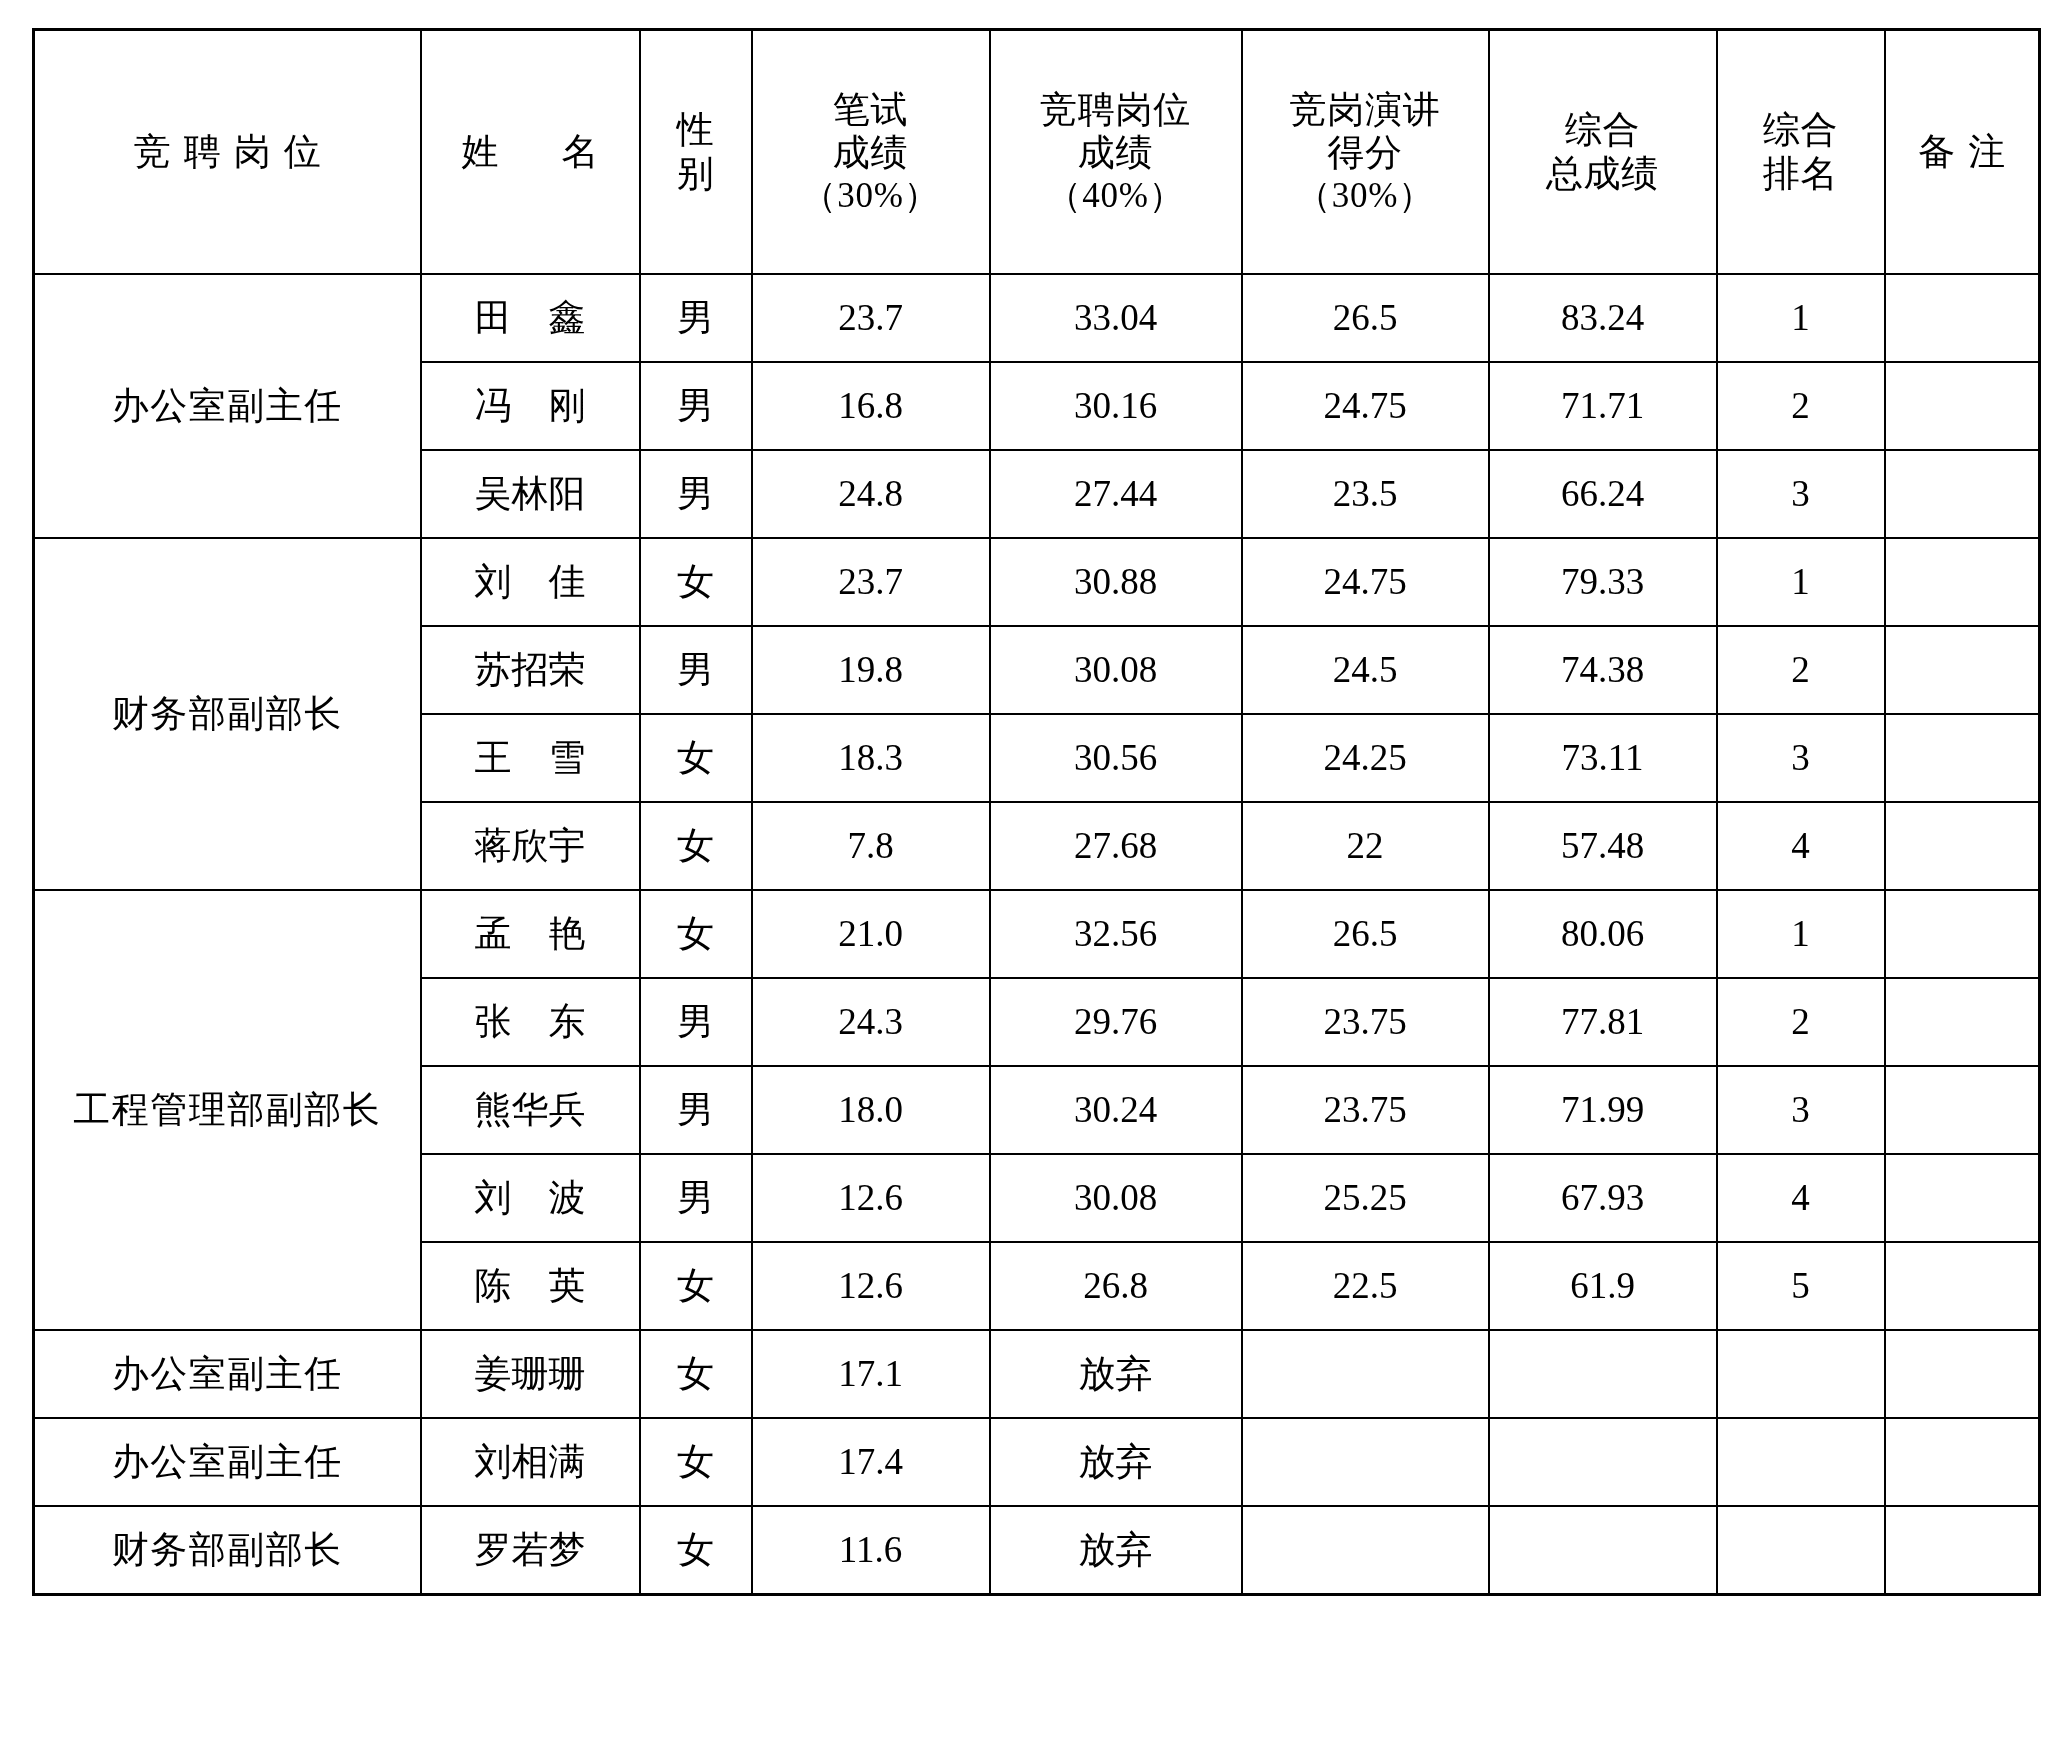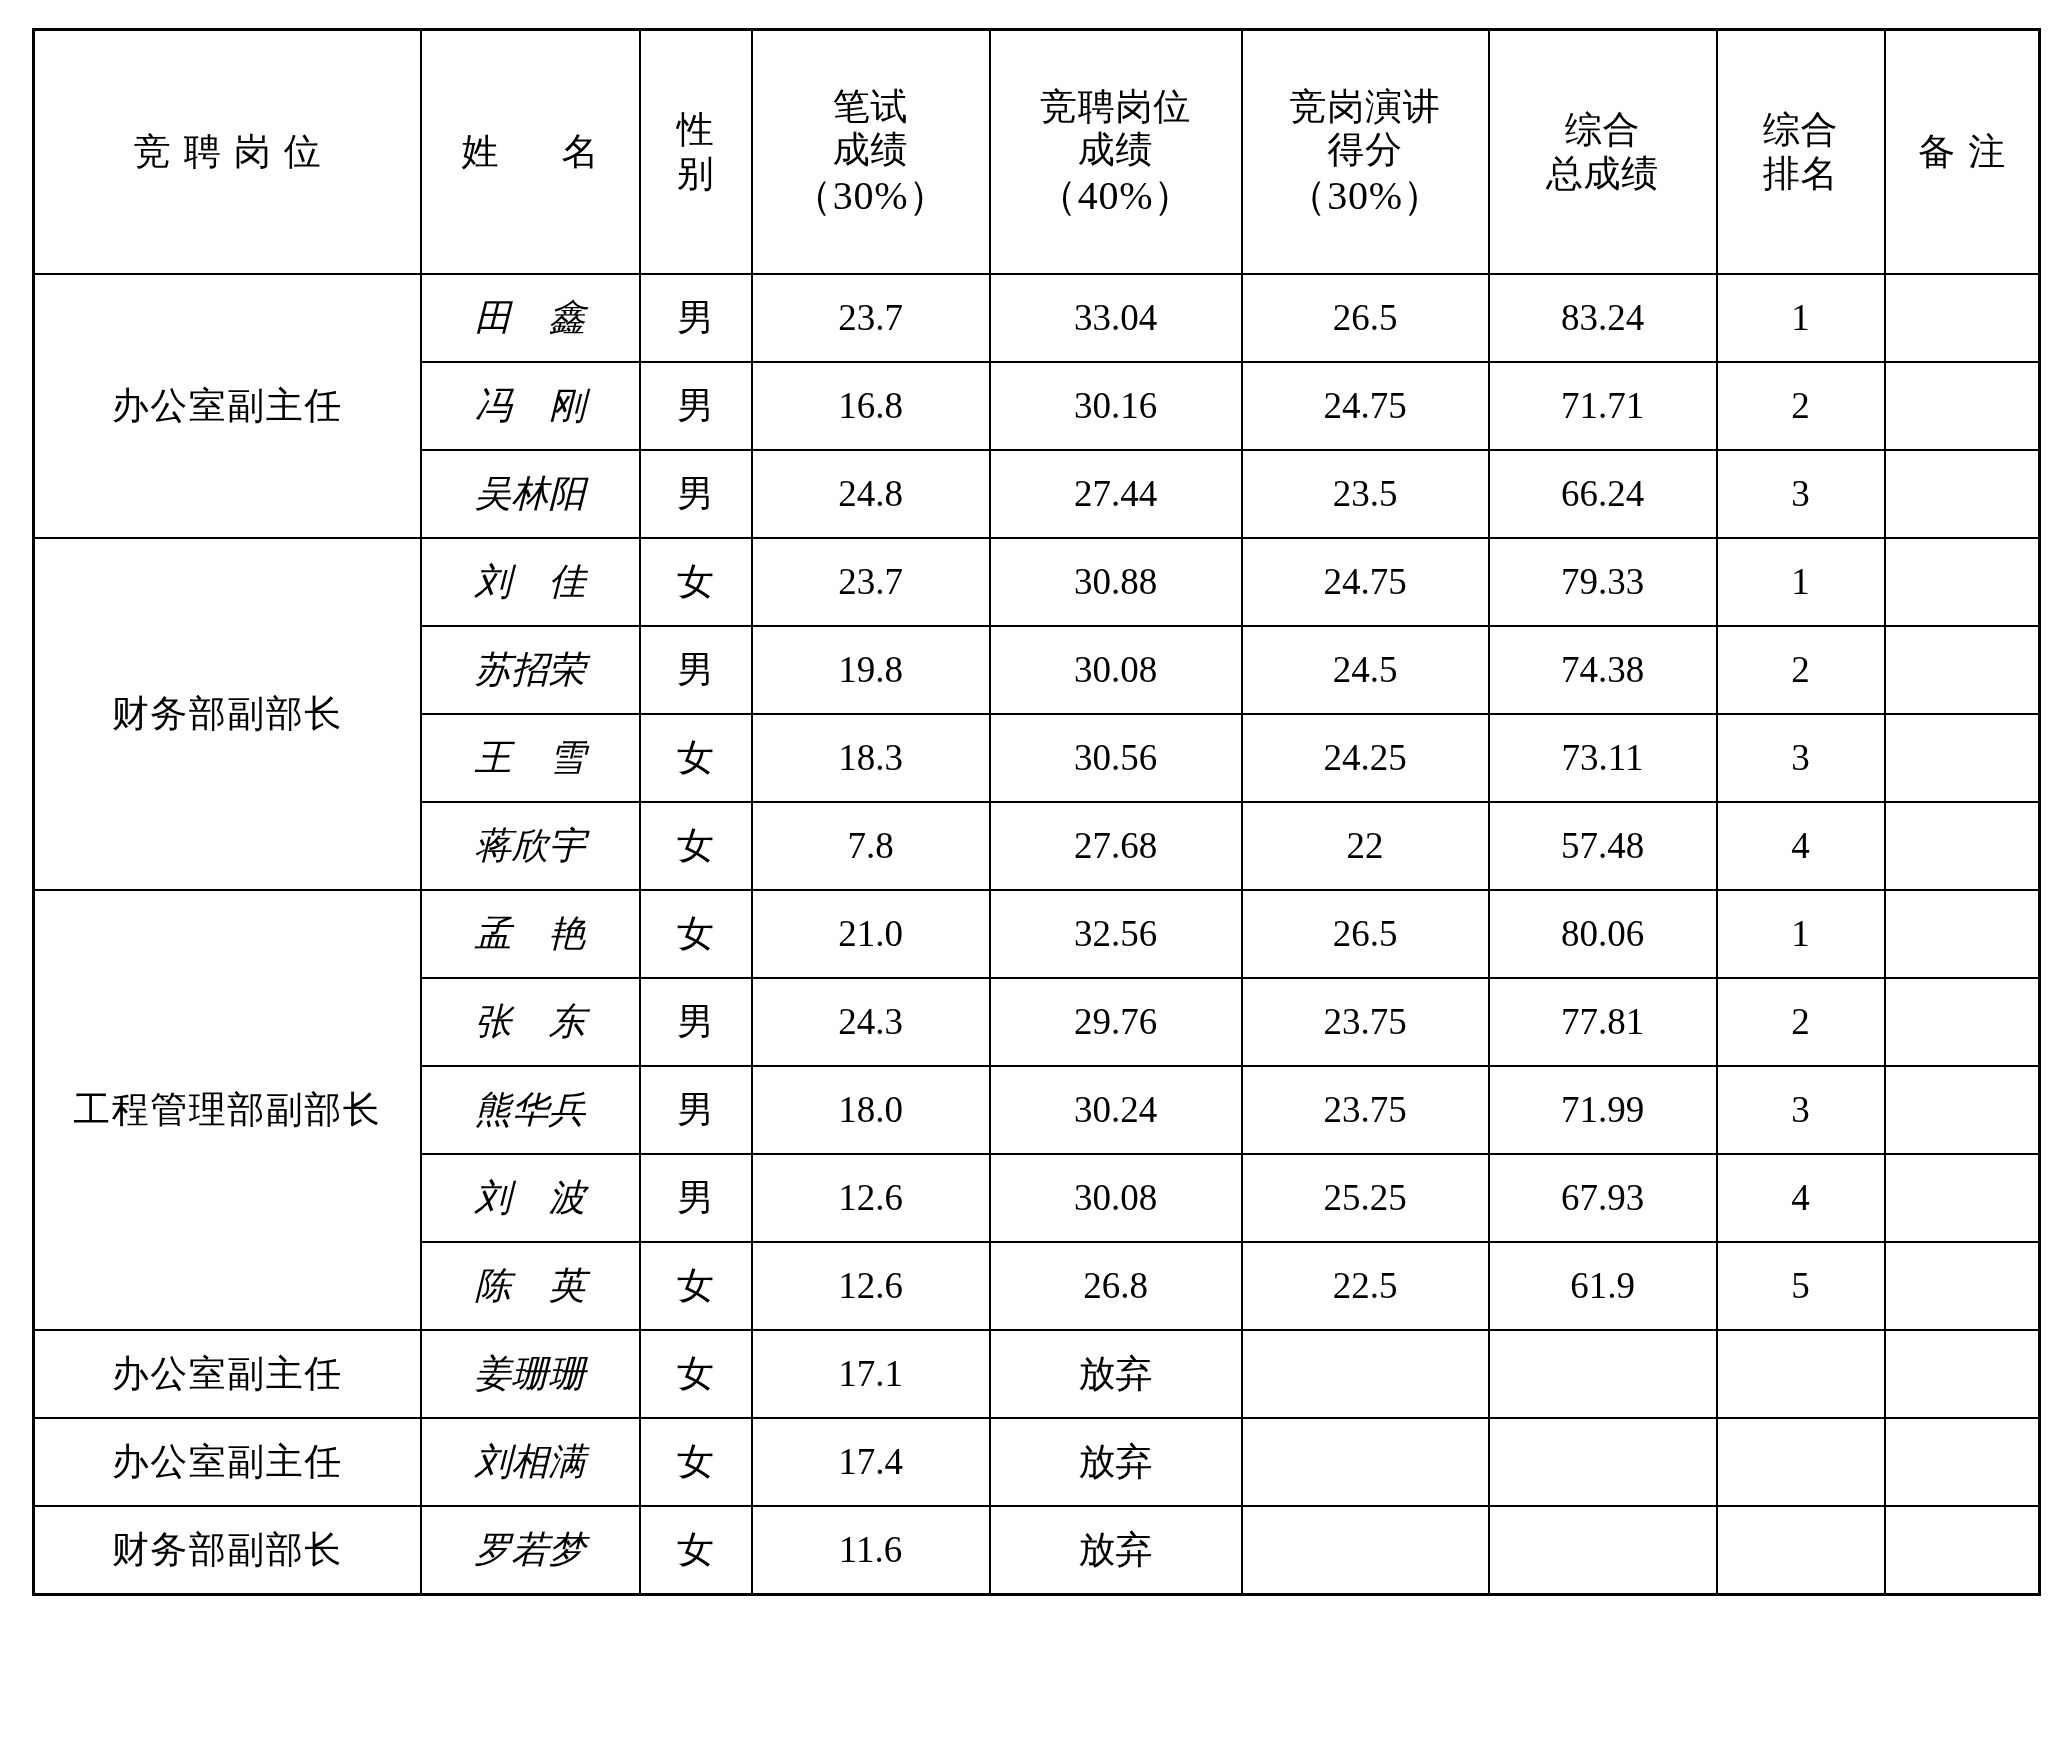--- a/index.html
+++ b/index.html
@@ -46,26 +46,26 @@
   col.c-total  { width: 228px; }
   col.c-rank   { width: 168px; }
   col.c-remark { width: 155px; }
 
   thead td {
     height: 242px;
     font-size: 39px;
     letter-spacing: 0.02em;
   }
   .hdr-line { display: block; }
-  .hdr-sub { display: block; font-size: 40px; }
+  .hdr-sub { display: block; font-size: 35px; }
   .spaced2 { letter-spacing: 0.35em; padding-left: 0.35em; }
 
   tbody td { height: 86px; }
   td.post-cell { font-size: 37px; letter-spacing: 0.04em; margin-top: 44px; }
-  td.name-cell { font-size: 37px; font-style: italic; }
+  td.name-cell { font-size: 37px; }
   td.num-cell  { font-size: 39px; font-family: "Liberation Serif", serif; }
   td.sex-cell  { font-size: 37px; }
   td.remark-cell { }
 </style>
 </head>
 <body>
 
 <div id="sheet">
   <table class="score-table">
     <colgroup>

